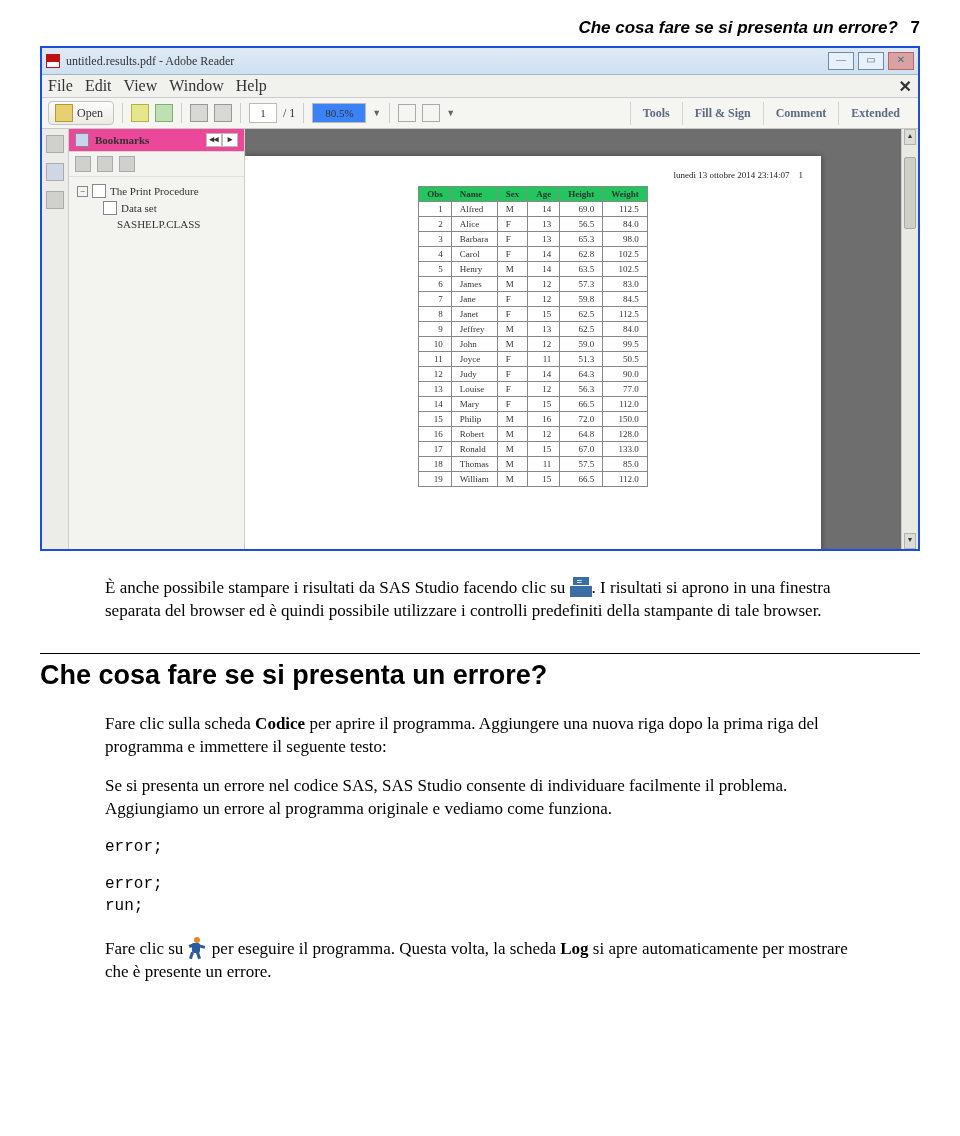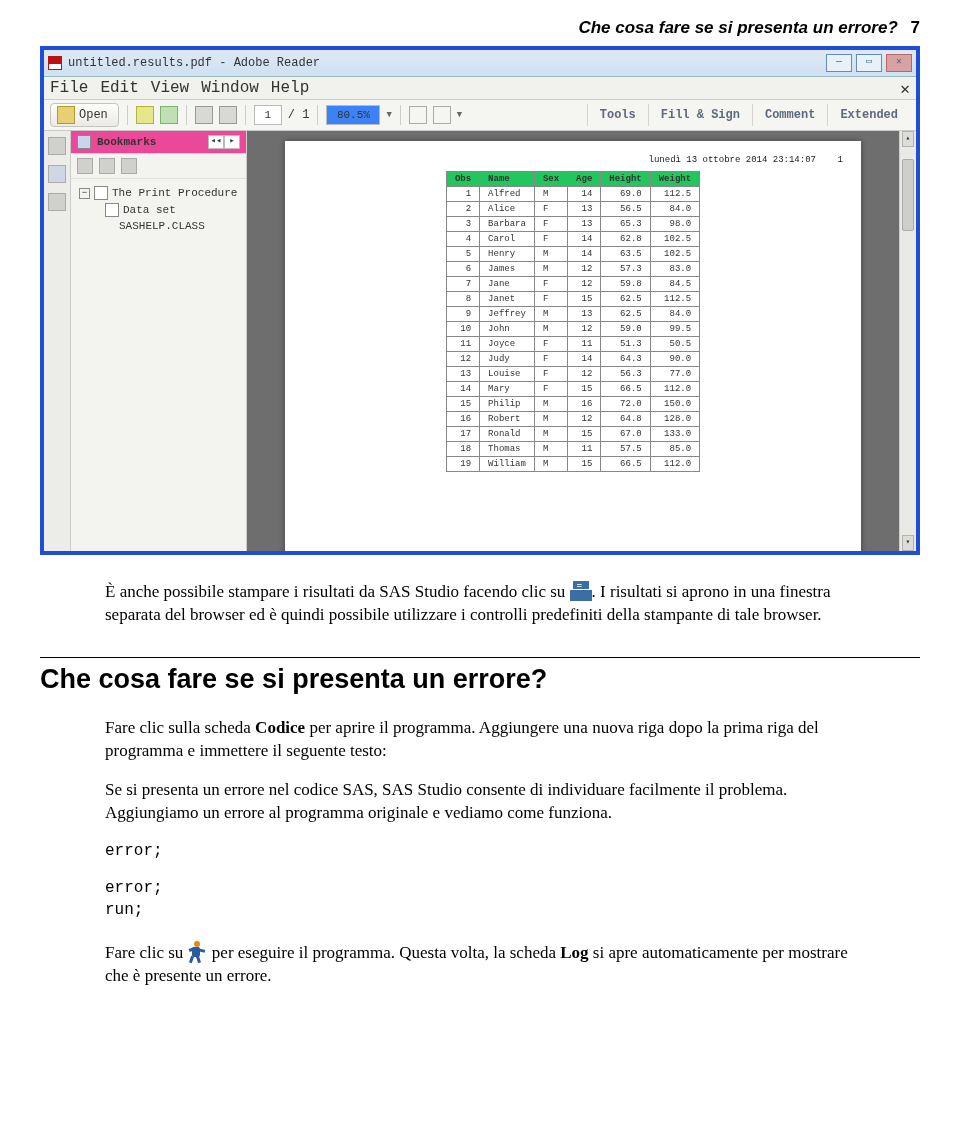--- a/index.html
+++ b/index.html
@@ -16,23 +16,23 @@
   .running-header {
     text-align: right;
     font-family: Arial, sans-serif;
     font-size: 17px;
     padding: 18px 0 8px 0;
     font-style: italic;
     font-weight: bold;
   }
   .running-header .pagenum { font-style: normal; margin-left: 8px; }
   .screenshot {
-    border: 4px solid #1d4ed8;
+    border: 2px solid #1d4ed8;
     background: #fff;
-    font-family: Liberation Mono, monospace;
+    font-family: Liberation Serif, serif;
     font-size: 11px;
     color: #333;
     margin-bottom: 26px;
   }
   
   .tb {
     background: linear-gradient(#dfe9f5,#cfe0f1);
     border-bottom: 1px solid #9bb;
     height: 26px;
     display: flex;
@@ -89,21 +89,21 @@
     background:#ec4899; font-weight:bold; gap:6px;
   }
   .bm-pager { margin-left:auto; display:flex; }
   .bm-pager span { border:1px solid #bbb; width:14px; height:12px; text-align:center; line-height:10px; font-size:9px; background:#fff;}
   .bm-tools { display:flex; gap:6px; padding:4px 6px; border-bottom:1px solid #e0e0dc;}
   .bm-tree { padding:6px 4px 6px 8px; line-height:1.5;}
   .bm-tree .row { display:flex; align-items:center; gap:4px;}
   .bm-tree .toggle { width:9px; height:9px; border:1px solid #888; font-size:9px; line-height:8px; text-align:center;}
   .bm-tree .leaf { margin-left:26px; display:flex; align-items:center; gap:4px;}
   .bm-ico { width:12px; height:12px; background:#fff; border:1px solid #888;}
-  .docpane { flex:1; background:#6e6e6e; position:relative; display:flex; justify-content:center; padding-top:10px; overflow:hidden;}
+  .docpane { flex:1; background:#6e6e6e; position:relative; display:flex; padding-top:27px; overflow:hidden;}
   .docpage {
     background:#fff; width:540px; min-height:420px;
     box-shadow:0 0 6px rgba(0,0,0,.4);
     padding:14px 18px 10px 18px;
     font-size:10px;
   }
   .docmeta { text-align:right; font-size:9px; color:#222; margin-bottom:6px;}
   table.data { border-collapse:collapse; margin:0 auto; font-size:9px;}
   table.data th, table.data td { border:1px solid #888; padding:2px 8px; text-align:left; }
   table.data th { background:#22c55e; font-weight:bold;margin-left:36px; }

